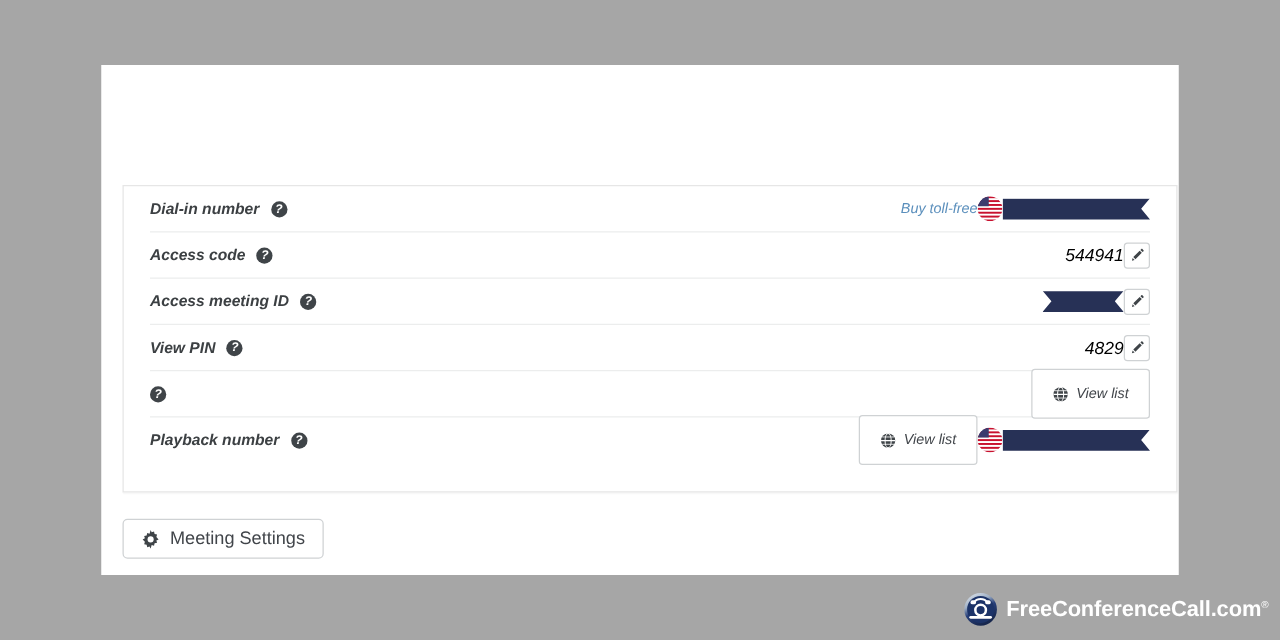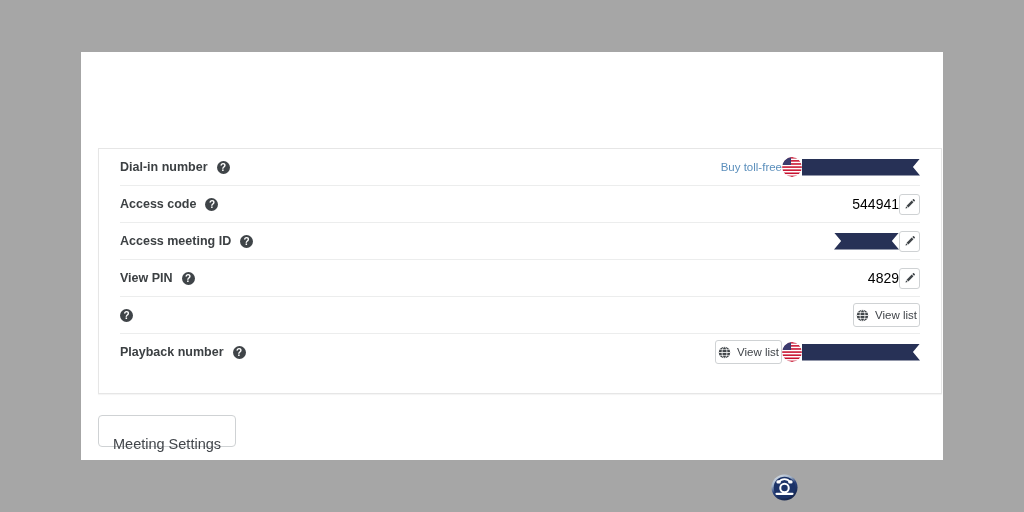--- a/index.html
+++ b/index.html
@@ -45,20 +45,21 @@
   #info-card {
     position: absolute;
     left: 17px;
     top: 96px;
     width: 844px;
     height: 246px;
     background: #ffffff;
     border: 1px solid #e6e6e6;
     box-sizing: border-box;
     box-shadow: 0 1px 1px rgba(0,0,0,.04);
+    font-style: italic;
   }
   #rows {
     padding: 0 21px;
   }
   .row {
     height: 36px;
     display: flex;
     align-items: center;
     justify-content: space-between;
     border-bottom: 1px solid #eceded;
@@ -147,28 +148,28 @@
     display: flex;
     align-items: center;
     justify-content: center;
     cursor: pointer;
     box-sizing: border-box;
     flex: none;
   }
 
   
   .viewlist-btn {
-    height: 24px;
+    height: 40px;
     border: 1px solid #cfd2d4;
     border-radius: 3px;
     background: #ffffff;
     display: flex;
     align-items: center;
     gap: 6px;
-    padding: 0 2px;
+    padding: 0 16px;
     cursor: pointer;
     box-sizing: border-box;
     flex: none;
   }
   .viewlist-label {
     font-size: 11.5px;
     color: #41454a;
   }
 
   
@@ -183,21 +184,20 @@
     height: 32px;
     border: 1px solid #cfd2d4;
     border-radius: 4px;
     background: #ffffff;
     display: flex;
     align-items: center;
     gap: 8px;
     padding: 12px 14px;
     cursor: pointer;
     box-sizing: border-box;
-    flex-direction: column;
   }
   .action-label {
     font-size: 14.5px;
     color: #41454a;
   }
 
   
   #footer-logo {
     position: absolute;
     left: 771px;
@@ -396,13 +396,14 @@
       </defs>
       <circle cx="14" cy="14" r="13.5" fill="url(#lg)"></circle>
       <circle cx="14" cy="14" r="11.2" fill="#1c3368"></circle>
       <circle cx="14" cy="14.6" r="4.4" fill="none" stroke="#ffffff" stroke-width="2.1"></circle>
       <rect x="5.6" y="6.4" width="4.6" height="3.4" rx="1.6" fill="#ffffff"></rect>
       <rect x="17.8" y="6.4" width="4.6" height="3.4" rx="1.6" fill="#ffffff"></rect>
       <path d="M8 8.6C9.6 6.4 11.6 5.4 14 5.4s4.4 1 6 3.2" fill="none" stroke="#ffffff" stroke-width="1.8"></path>
       <rect x="4.6" y="19.4" width="18.8" height="2.3" rx="1.1" fill="#ffffff"></rect>
     </svg>
   </span>
+  <span id="logo-text"><span>FreeConferenceCall.com</span><span id="logo-reg">®</span></span>
 </div>
 
 </body></html>

